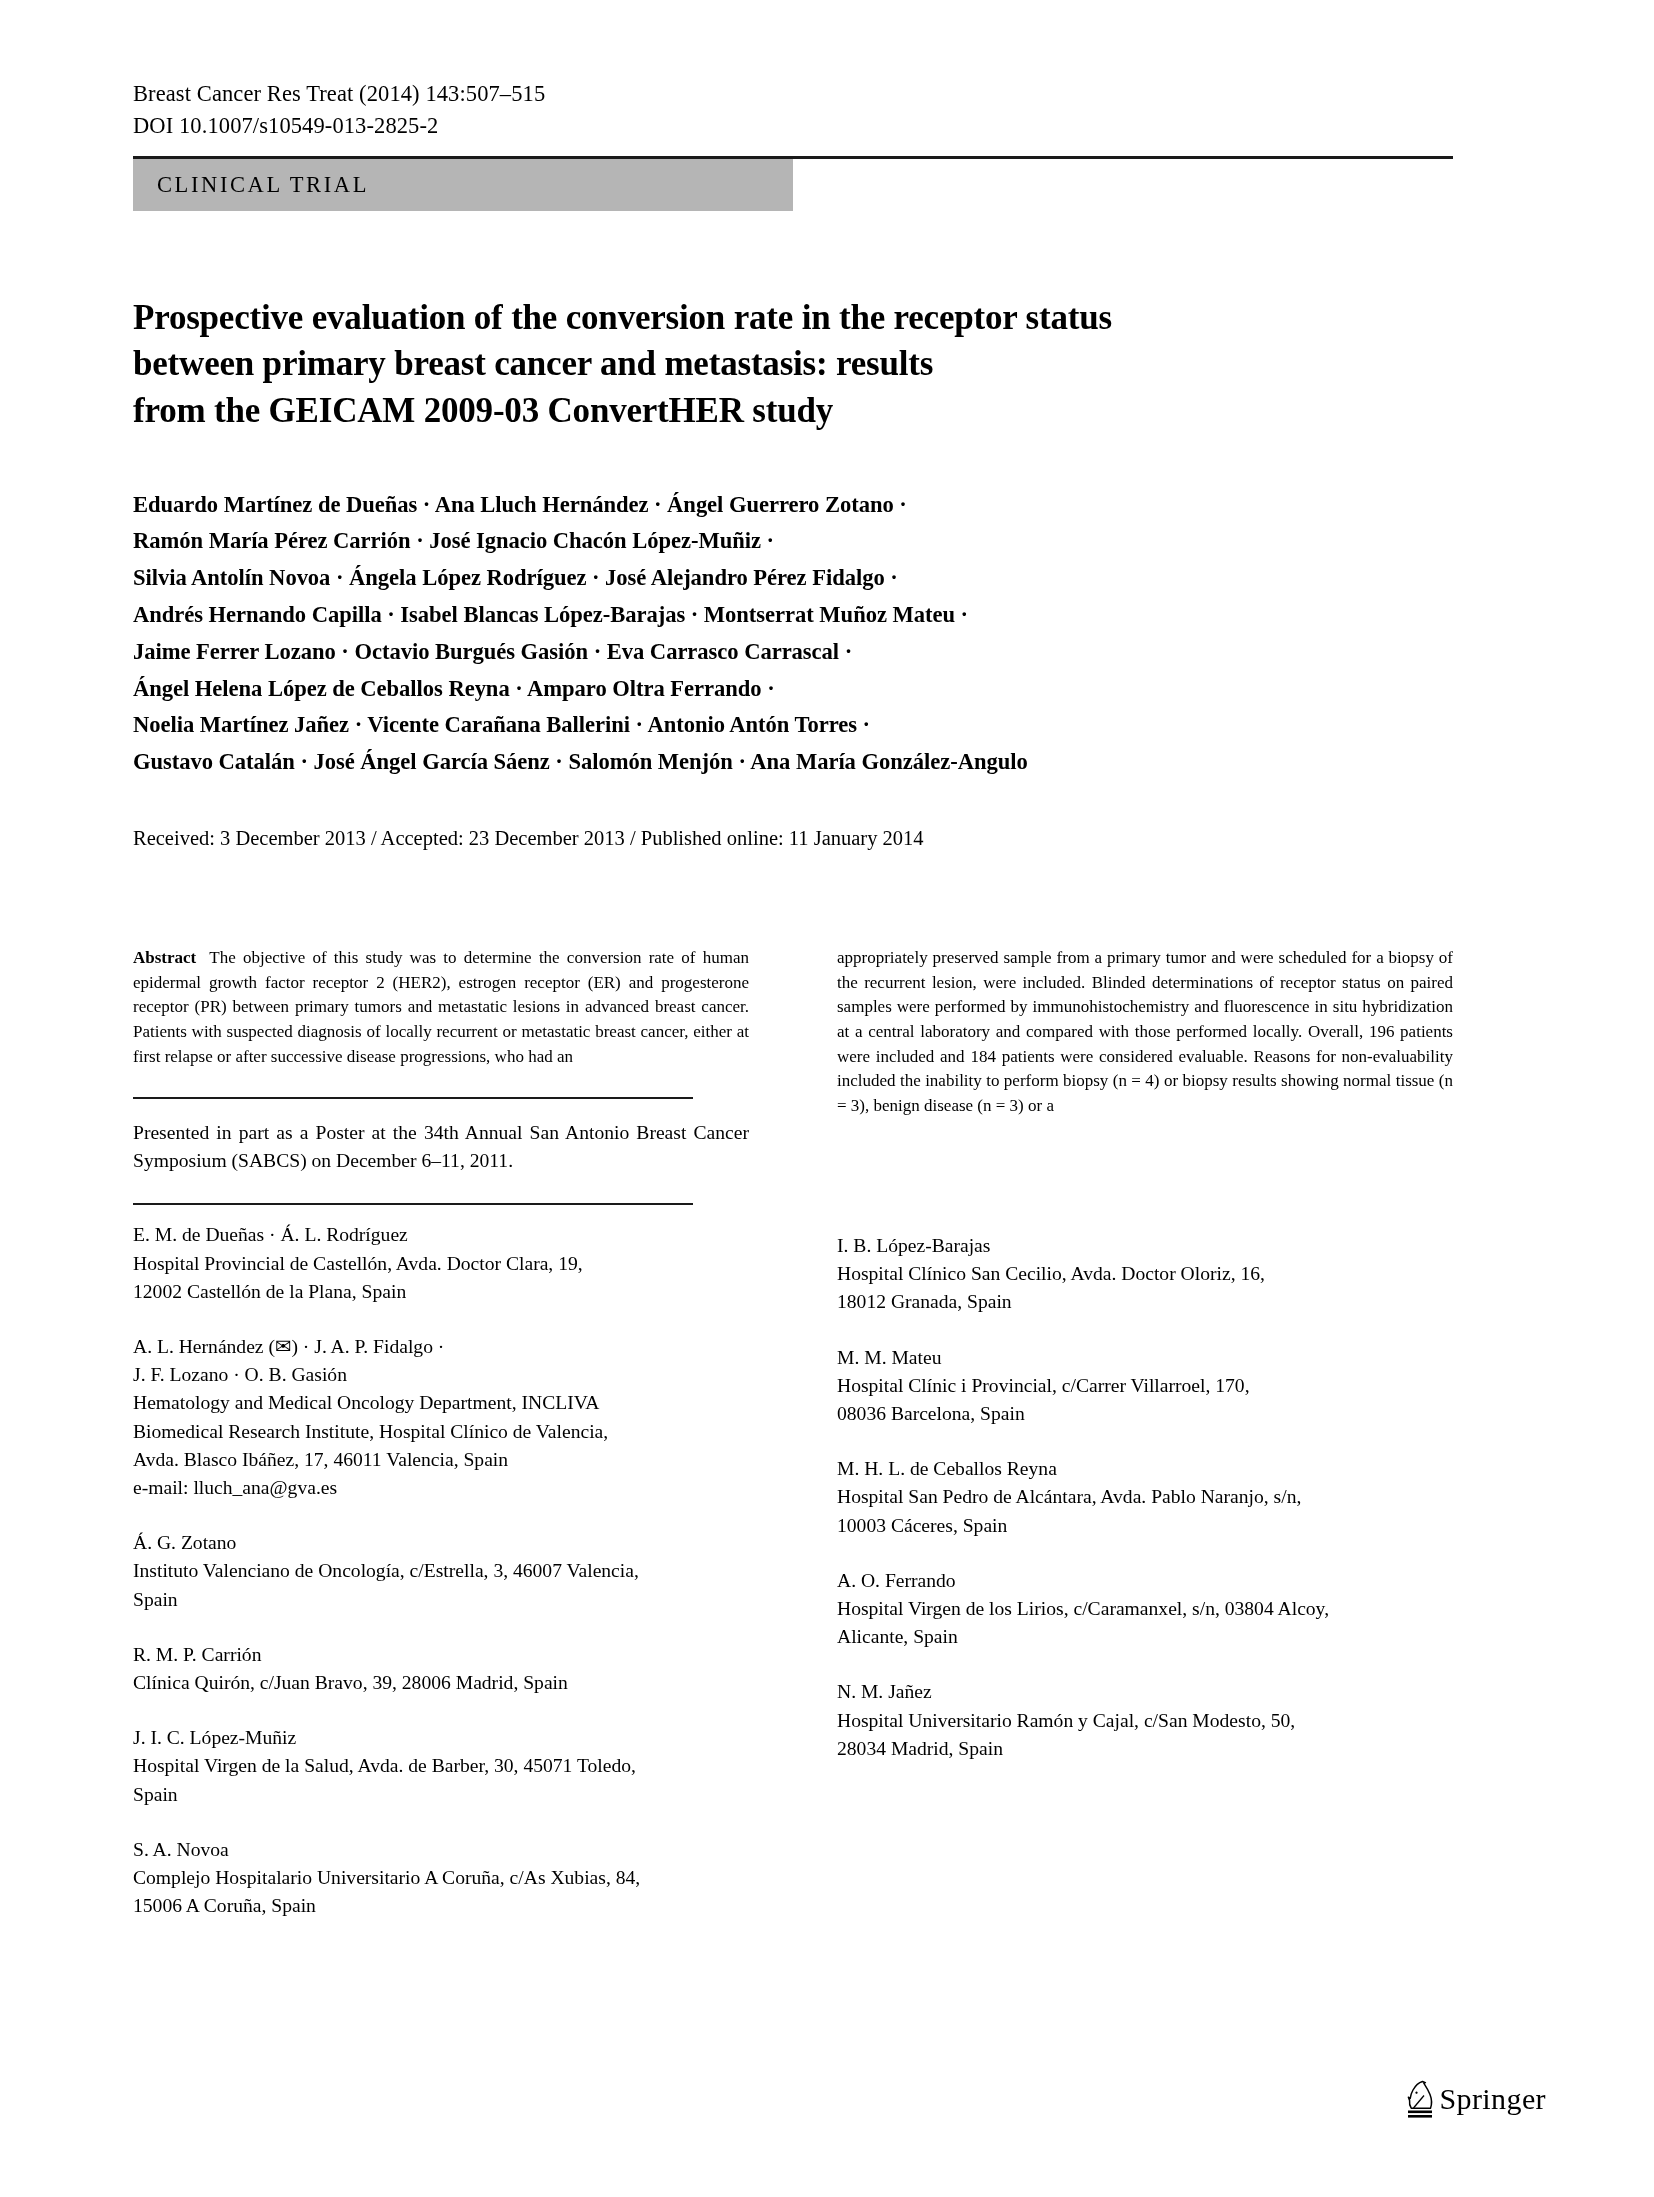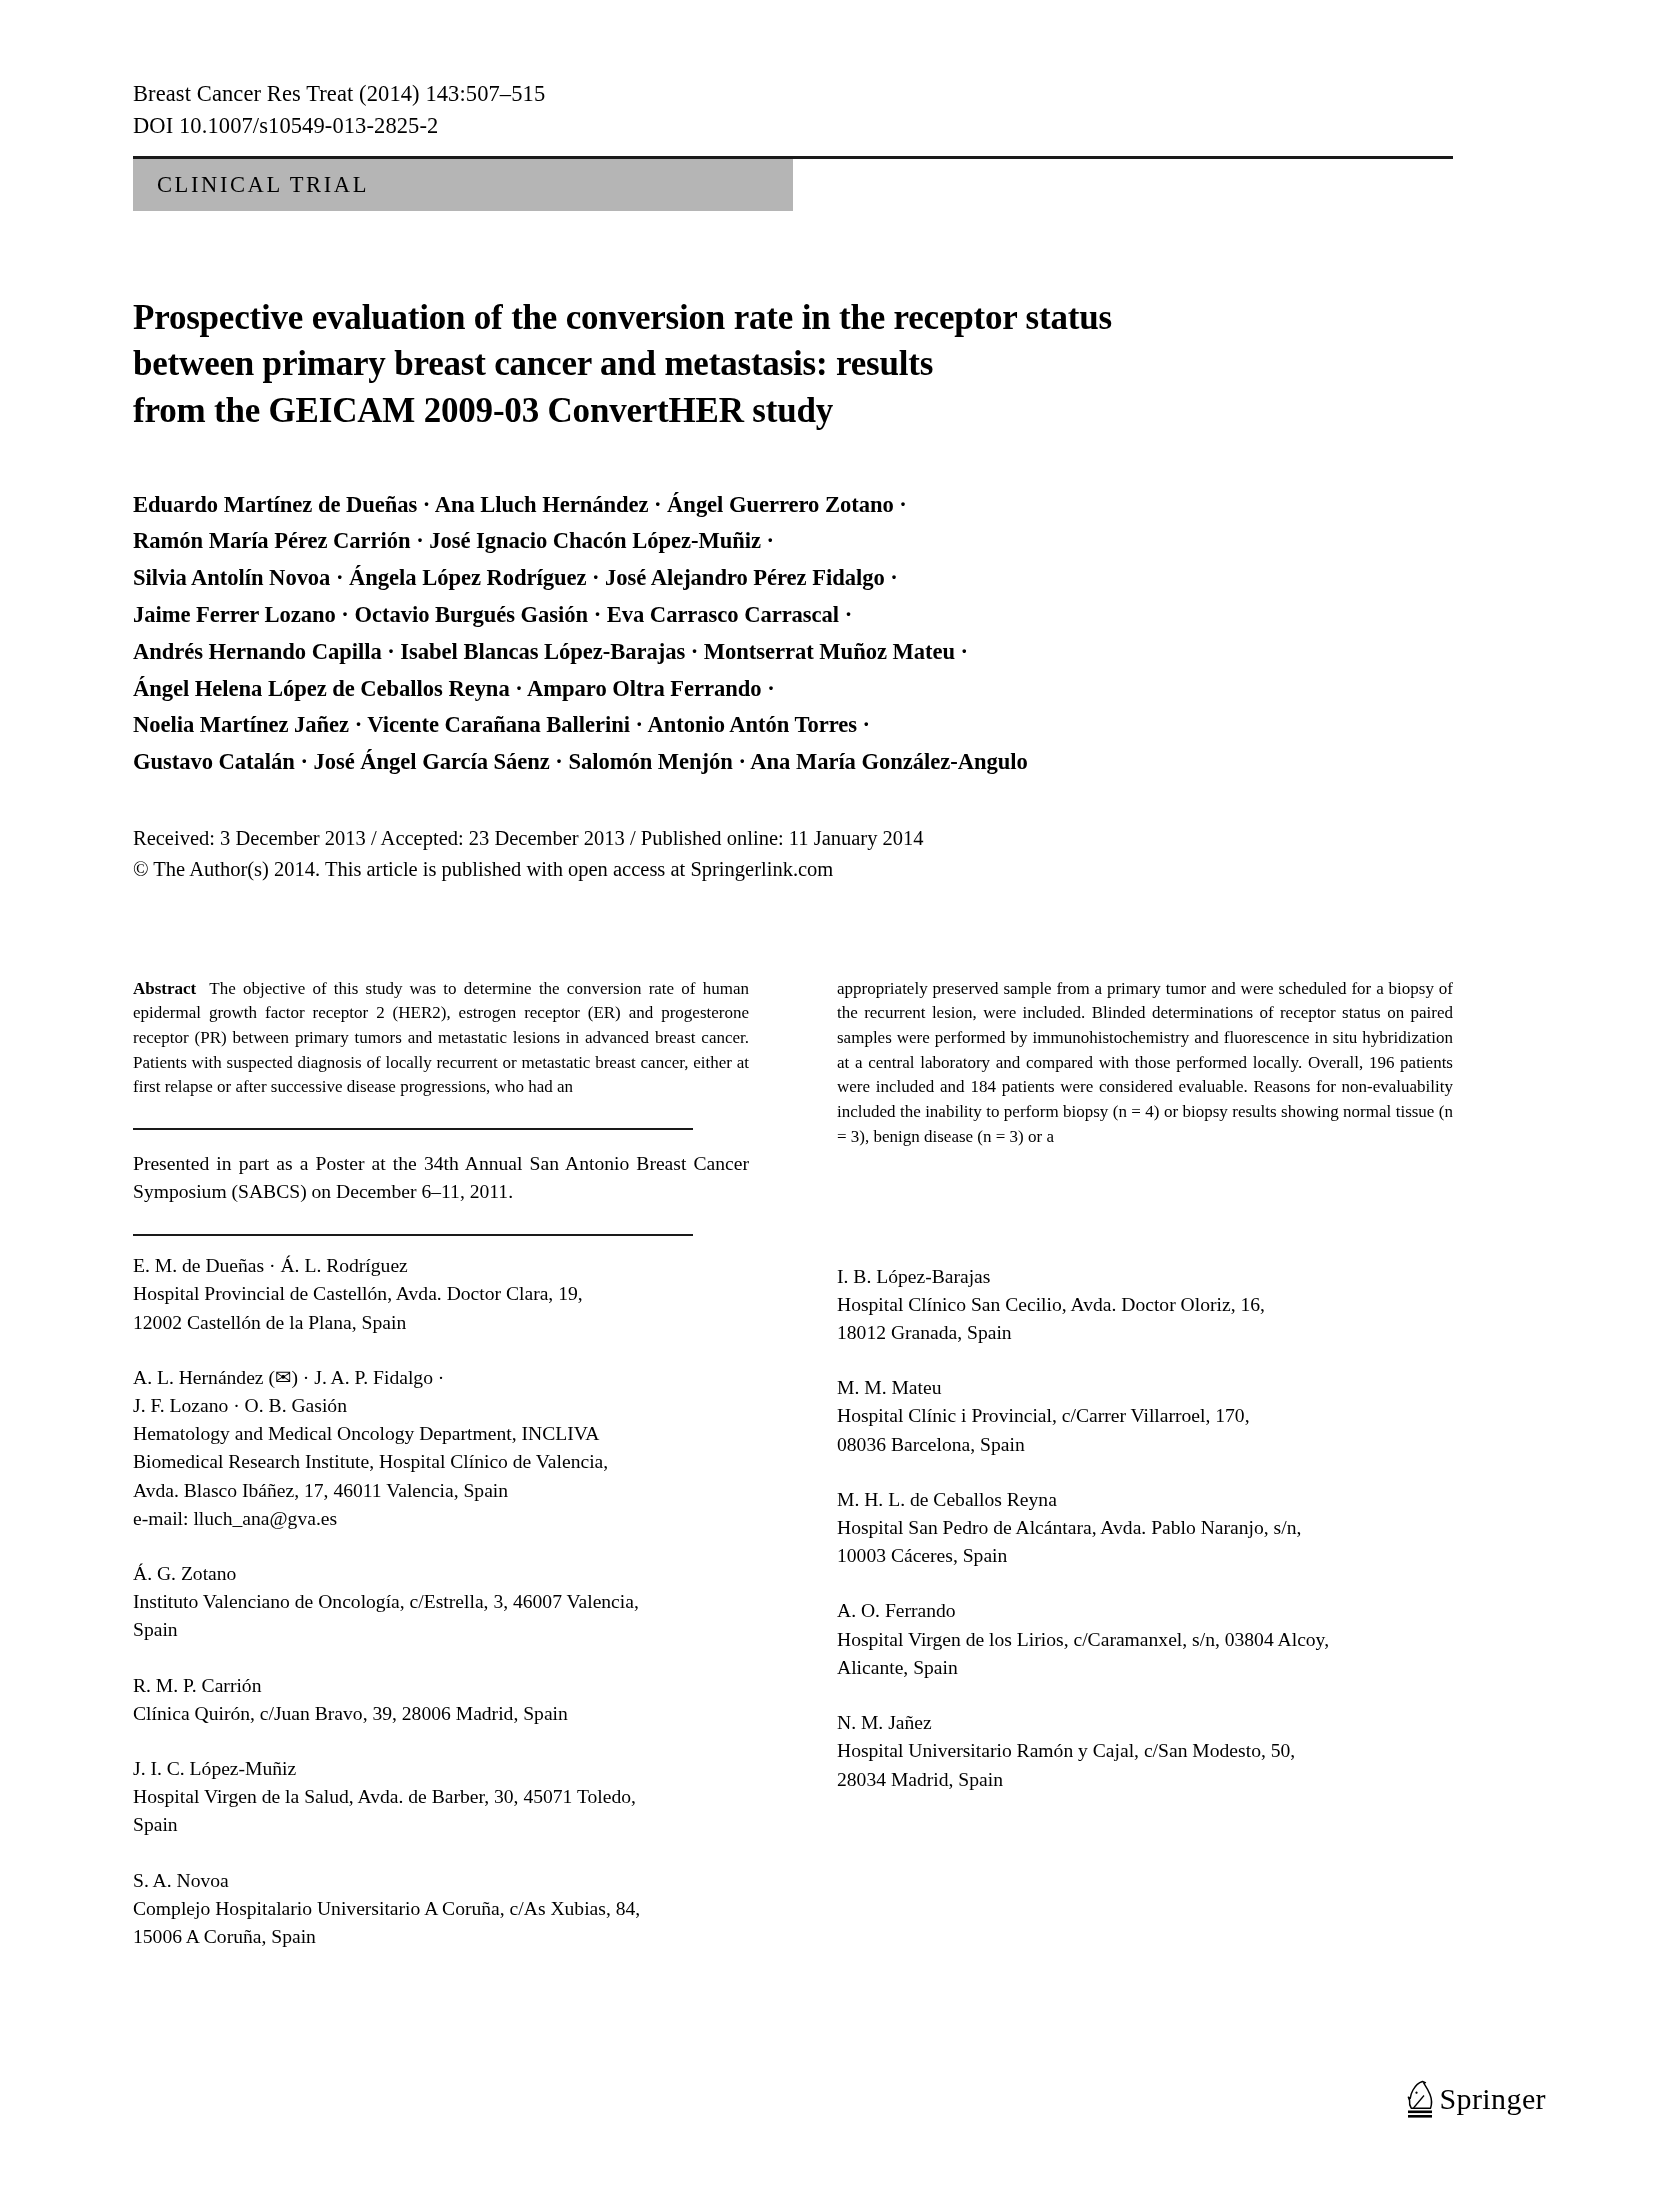--- a/index.html
+++ b/index.html
@@ -166,30 +166,29 @@
     <div class="title">
       <div>Prospective evaluation of the conversion rate in the receptor status</div>
       <div>between primary breast cancer and metastasis: results</div>
       <div>from the GEICAM 2009-03 ConvertHER study</div>
     </div>
 
     <div class="authors">
       <div>Eduardo Martínez de Dueñas · Ana Lluch Hernández · Ángel Guerrero Zotano ·</div>
       <div>Ramón María Pérez Carrión · José Ignacio Chacón López-Muñiz ·</div>
       <div>Silvia Antolín Novoa · Ángela López Rodríguez · José Alejandro Pérez Fidalgo ·</div>
+      <div>Andrés Hernando Capilla · Isabel Blancas López-Barajas · Montserrat Muñoz Mateu ·</div>
       <div>Jaime Ferrer Lozano · Octavio Burgués Gasión · Eva Carrasco Carrascal ·</div>
-      <div>Andrés Hernando Capilla · Isabel Blancas López-Barajas · Montserrat Muñoz Mateu ·</div>
       <div>Ángel Helena López de Ceballos Reyna · Amparo Oltra Ferrando ·</div>
       <div>Noelia Martínez Jañez · Vicente Carañana Ballerini · Antonio Antón Torres ·</div>
       <div>Gustavo Catalán · José Ángel García Sáenz · Salomón Menjón · Ana María González-Angulo</div>
     </div>
 
     <div class="pubdates">
       <div>Received: 3 December 2013 / Accepted: 23 December 2013 / Published online: 11 January 2014</div>
-      <div>© The Author(s) 2014. This article is published with open access at Springerlink.com</div>
     </div>
 
     <div class="columns">
 
       <div class="col left">
         <p class="abstract"><span class="lbl">Abstract</span><span>The objective of this study was to determine the conversion rate of human epidermal growth factor receptor 2 (HER2), estrogen receptor (ER) and progesterone receptor (PR) between primary tumors and metastatic lesions in advanced breast cancer. Patients with suspected diagnosis of locally recurrent or metastatic breast cancer, either at first relapse or after successive disease progressions, who had an</span></p>
 
         <div class="footnote-rule short"></div>
 
         <p class="footnote">Presented in part as a Poster at the 34th Annual San Antonio Breast Cancer Symposium (SABCS) on December 6–11, 2011.</p>

